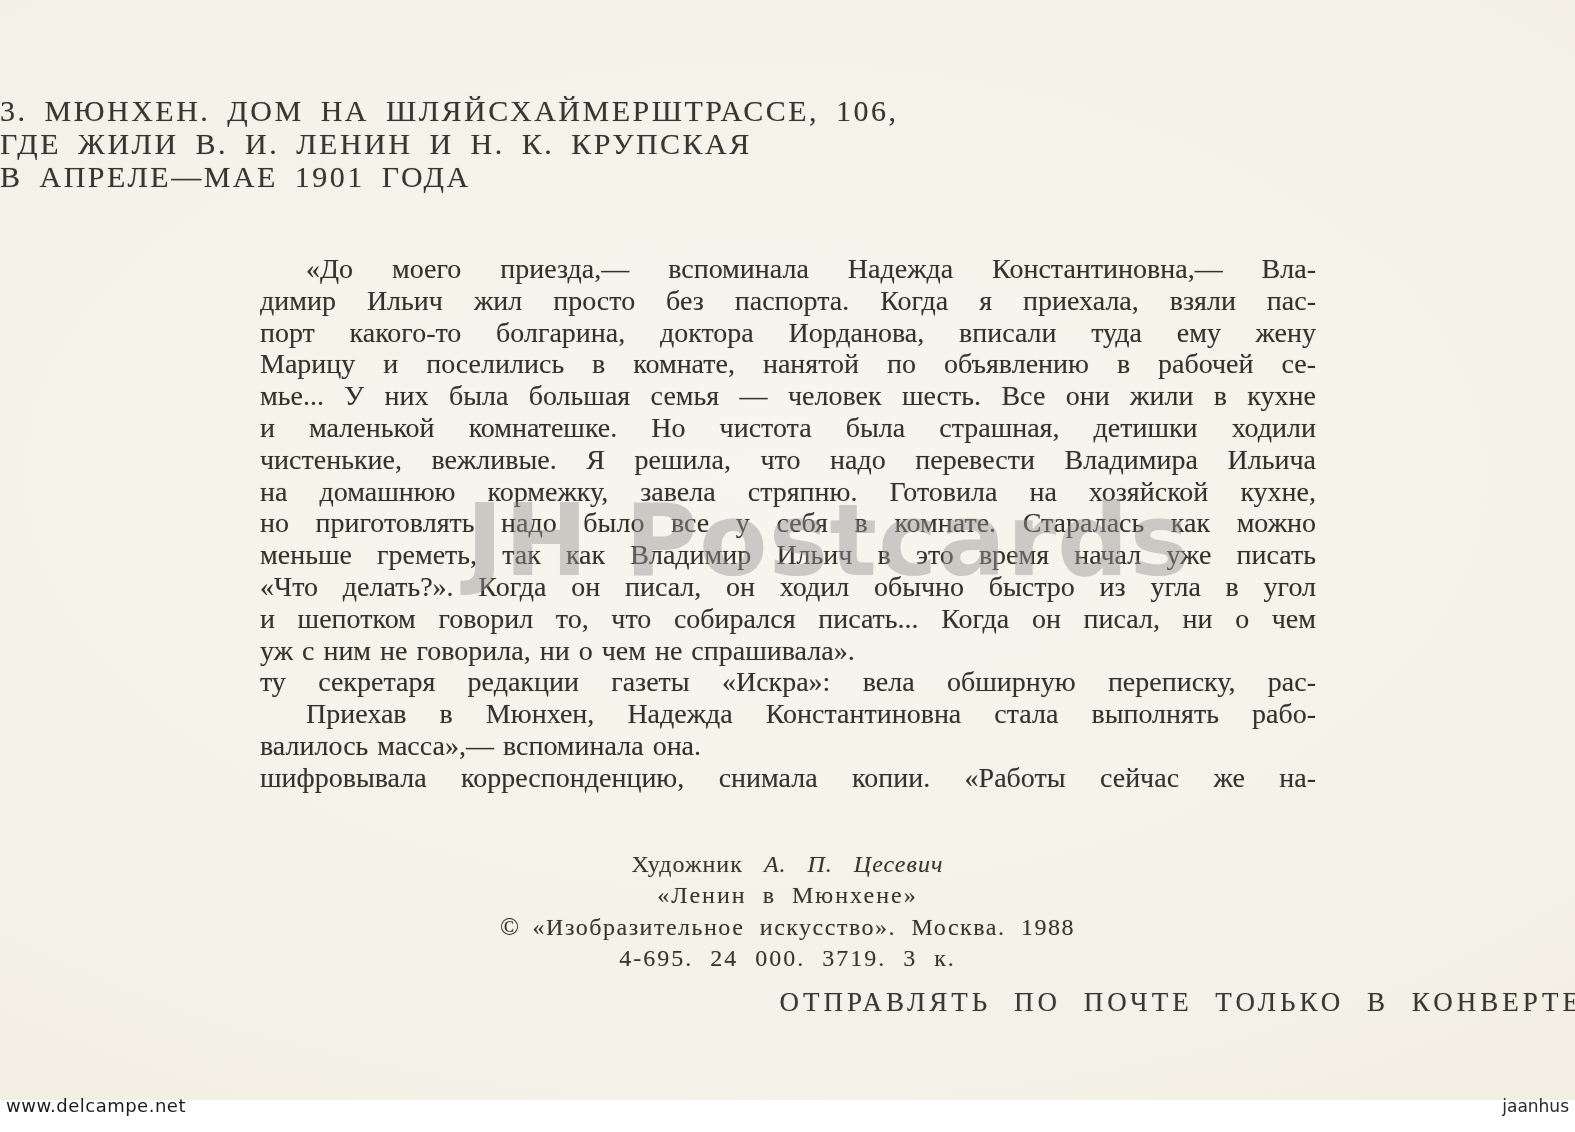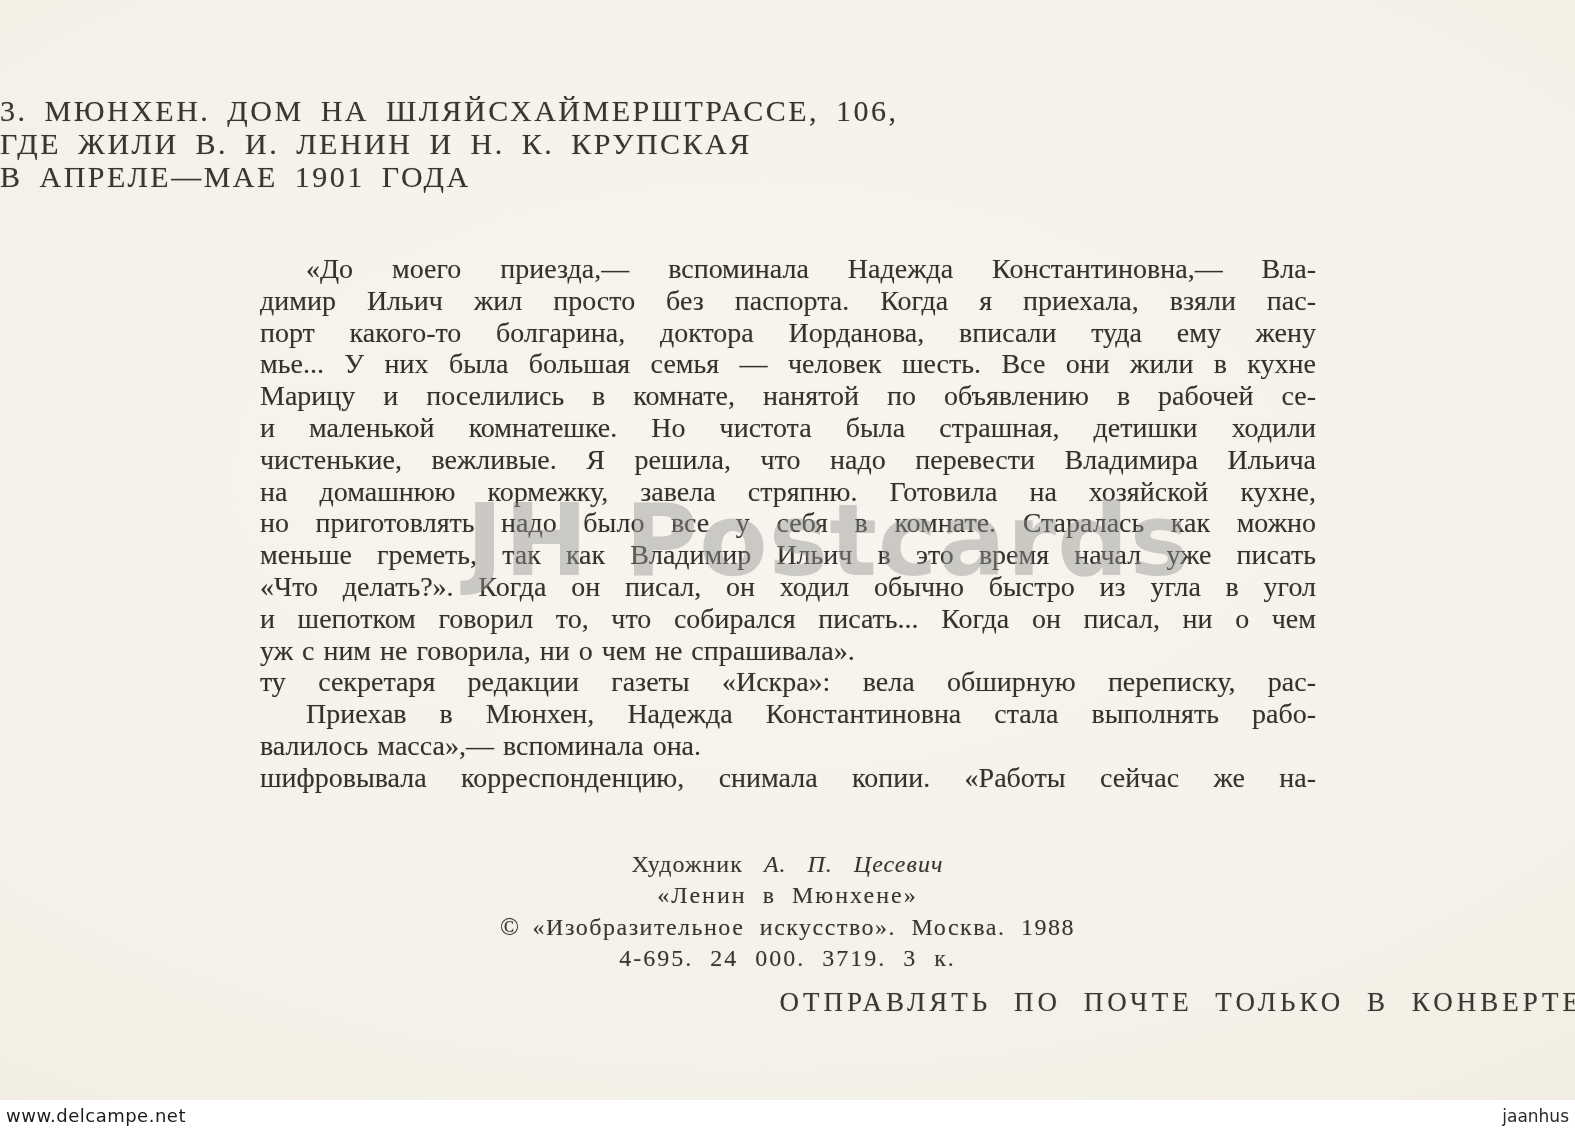--- a/index.html
+++ b/index.html
@@ -63,21 +63,21 @@
     font-family:"DejaVu Sans", sans-serif; font-weight:700;
     font-size:100px; letter-spacing:1px; white-space:nowrap;
     color:rgba(148,148,148,0.45);
     pointer-events:none;
   }
 
   
   .bottom-band {
     position:absolute; left:0; bottom:0; width:100%; height:21px;
     background:#ffffff; box-sizing:border-box; padding:16px 6px;
-    display:flex; justify-content:space-between; align-items:center;
+    display:flex; justify-content:space-between; align-items:flex-end;
     font-family:"DejaVu Sans", sans-serif;
   }
   .wm-delcampe { font-size:18px; line-height:20px; color:#1c1c1c; letter-spacing:0.5px; }
   .wm-jaanhus  { font-size:17px; line-height:20px; color:#2a2a2a; }
 </style>
 </head>
 <body>
 
 <div class="page">
 
@@ -85,22 +85,22 @@
     <div>3. МЮНХЕН. ДОМ НА ШЛЯЙСХАЙМЕРШТРАССЕ, 106,</div>
     <div>ГДЕ ЖИЛИ В. И. ЛЕНИН И Н. К. КРУПСКАЯ</div>
     <div>В АПРЕЛЕ—МАЕ 1901 ГОДА</div>
   </div>
 
   <div class="body-text">
     <div class="para">
       <div class="bline first">«До моего приезда,— вспоминала Надежда Константиновна,— Вла-</div>
       <div class="bline">димир Ильич жил просто без паспорта. Когда я приехала, взяли пас-</div>
       <div class="bline">порт какого-то болгарина, доктора Иорданова, вписали туда ему жену</div>
+      <div class="bline">Марицу и поселились в комнате, нанятой по объявлению в рабочей се-</div>
       <div class="bline">мье... У них была большая семья — человек шесть. Все они жили в кухне</div>
-      <div class="bline">Марицу и поселились в комнате, нанятой по объявлению в рабочей се-</div>
       <div class="bline">и маленькой комнатешке. Но чистота была страшная, детишки ходили</div>
       <div class="bline">чистенькие, вежливые. Я решила, что надо перевести Владимира Ильича</div>
       <div class="bline">на домашнюю кормежку, завела стряпню. Готовила на хозяйской кухне,</div>
       <div class="bline">но приготовлять надо было все у себя в комнате. Старалась как можно</div>
       <div class="bline">меньше греметь, так как Владимир Ильич в это время начал уже писать</div>
       <div class="bline">«Что делать?». Когда он писал, он ходил обычно быстро из угла в угол</div>
       <div class="bline">и шепотком говорил то, что собирался писать... Когда он писал, ни о чем</div>
       <div class="bline parend">уж с ним не говорила, ни о чем не спрашивала».</div>
     </div>
     <div class="para">

